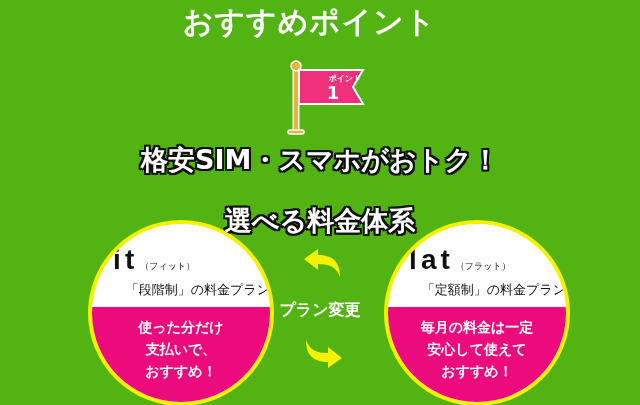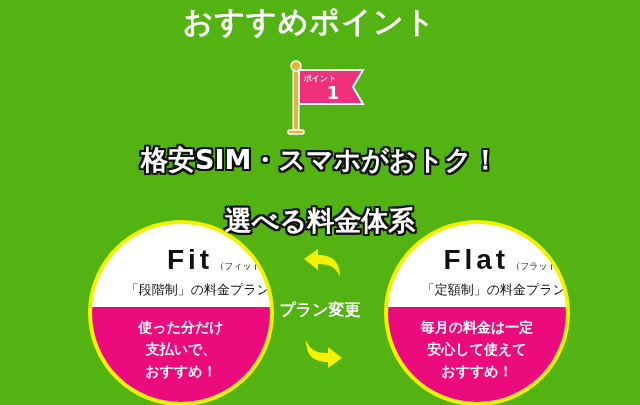--- a/index.html
+++ b/index.html
@@ -8,21 +8,21 @@
     background:#52b312;
     font-family:"DejaVu Sans", "Liberation Sans", sans-serif;
     position:relative;
   }
   .title {
     position:absolute; left:0; top:2px; width:619px; text-align:center;
     color:#ffffff; font-size:30px; font-weight:bold; letter-spacing:1px;
   }
   .flag { position:absolute; left:285px; top:58px; width:90px; height:80px; }
   .flag-text-small {
-    position:absolute; left:295px; top:73px; width:50px; text-align:center;
+    position:absolute; left:320px; top:73px; width:50px; text-align:center;
     color:#fff; font-size:8px; font-weight:bold;
   }
   .flag-text-num {
     position:absolute; left:308px; top:82px; width:50px; text-align:center;
     color:#fff; font-size:18px; font-weight:bold;
   }
   .headline {
     position:absolute; left:0; width:640px; text-align:center;
     color:#fff; font-size:27px; font-weight:bold;
     text-shadow: -2px -2px 0 #111, 2px -2px 0 #111, -2px 2px 0 #111, 2px 2px 0 #111,
@@ -33,21 +33,21 @@
   .circle {
     position:absolute; top:220px; width:186px; height:186px; border-radius:50%;
     border:4px solid #f4f200; overflow:hidden; box-sizing:border-box;
     background:#ffffff;
   }
   .circle.left { left:88px; }
   .circle.right { left:384px; }
   .circle .top { position:absolute; left:0; top:0; width:100%; height:83px; background:#fff; }
   .circle .bottom { position:absolute; left:0; top:83px; width:100%; height:120px; background:#ec0b7d; }
   .plan-name {
-    position:absolute; top:20px; left:0; width:100%; text-align:right;
+    position:absolute; top:20px; left:0; width:100%; text-align:left;
     color:#111; font-size:28px; font-weight:bold; letter-spacing:4px;
     font-family:"Liberation Sans", sans-serif;
   }
   .plan-name small { font-size:9px; letter-spacing:0; font-weight:normal; margin-left:2px; }
   .plan-type {
     position:absolute; top:57px; left:0; width:100%; text-align:right;
     color:#111; font-size:13px;
   }
   .plan-desc {
     position:absolute; top:92px; left:0; width:100%; text-align:center;

